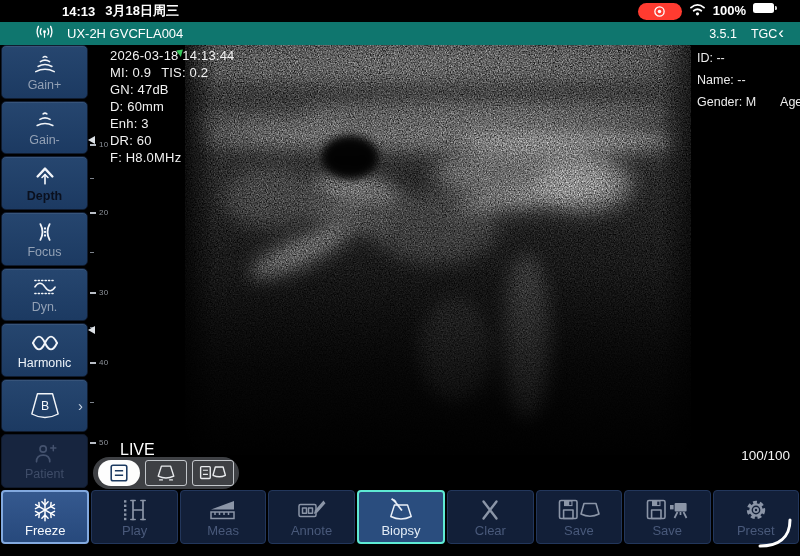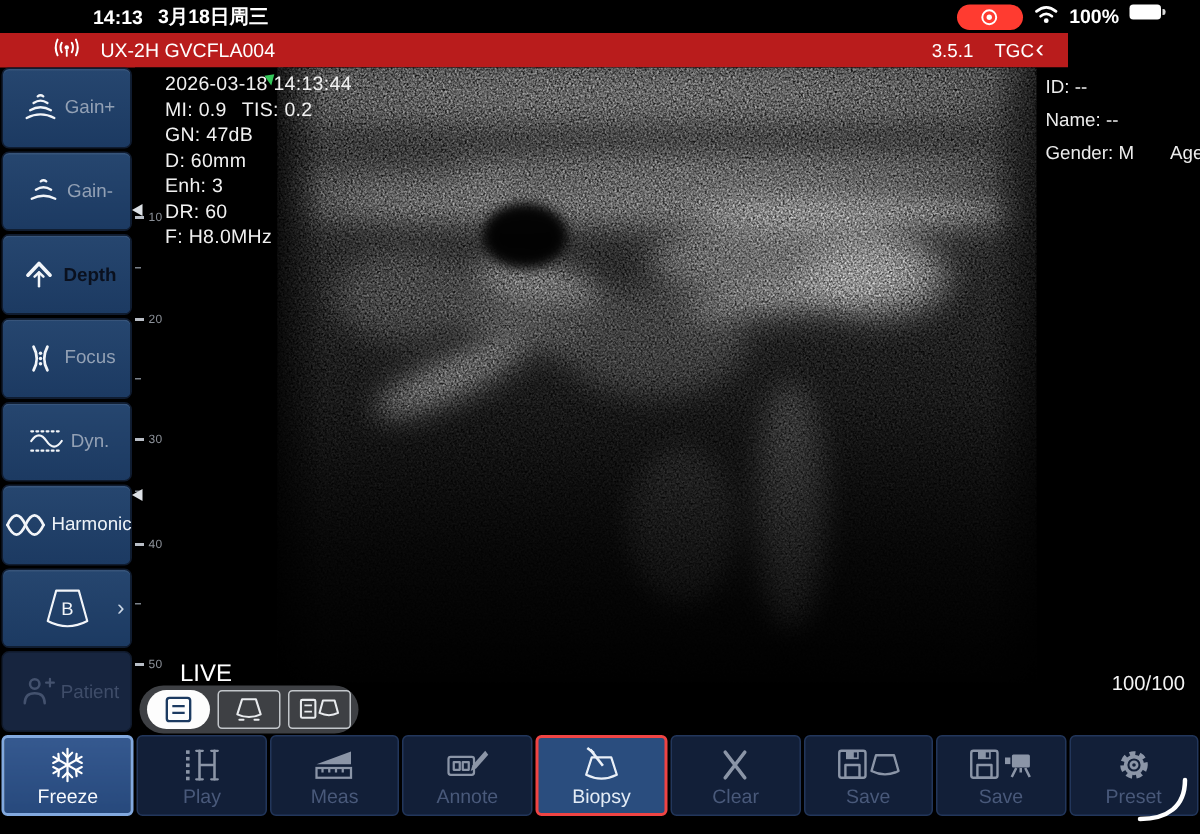--- a/index.html
+++ b/index.html
@@ -13,31 +13,31 @@
   .sb-left{display:flex;gap:10px;align-items:center;margin-left:32px;}
   .sb-right{display:flex;gap:7px;align-items:flex-start;}
   .rec-pill{width:44px;height:17px;border-radius:9px;background:#ff3b30;display:flex;
             align-items:center;justify-content:center;}
   .battery{position:relative;width:21px;height:10.5px;background:#fff;border-radius:2.5px;}
   .battery::after{content:"";position:absolute;right:-3px;top:3.2px;width:2px;height:4px;
                   background:#fff;border-radius:0 1.5px 1.5px 0;opacity:.85;}
   .sb-right .icn{display:flex;align-items:center;color:#fff;}
 
   
-  .header{position:absolute;left:0;top:22px;width:712px;height:23px;background:#b91c1c;
+  .header{position:absolute;left:0;top:22px;width:800px;height:23px;background:#0f766e;
           display:flex;align-items:center;box-sizing:border-box;padding:0 16px 0 34px;font-size:13px;}
   .hdr-left{display:flex;align-items:center;gap:12px;}
   .hdr-right{margin-left:auto;display:flex;align-items:center;gap:14px;font-size:12.5px;}
   .tgc-wrap{display:flex;align-items:center;gap:1px;}
   .tgc-chev{font-size:17px;font-weight:300;line-height:1;position:relative;top:-1px;}
 
   
   .sidebar{position:absolute;left:0;top:45px;width:90px;height:443px;display:flex;
            flex-direction:column;gap:2px;padding:0 2px 0 1px;box-sizing:border-box;}
-  .side-btn{flex:1;min-height:0;position:relative;border-radius:5px;display:flex;flex-direction:row;
+  .side-btn{flex:1;min-height:0;position:relative;border-radius:5px;display:flex;flex-direction:column;
             align-items:center;justify-content:center;gap:1px;
             background:linear-gradient(180deg,#26466f 0%,#1c3a62 100%);
             border:1px solid #101c30;box-shadow:inset 0 1px 0 rgba(255,255,255,.08);}
   .side-btn .s-icon{display:flex;align-items:center;justify-content:center;height:26px;color:#f2f5f9;}
   .side-btn .s-label{font-size:12.5px;line-height:13px;}
   .tone-gray .s-label{color:#93a1b5;}
   .tone-white .s-label{color:#eef3f9;}
   .tone-dark .s-label{color:#0a101e;font-weight:700;}
   .side-btn.disabled{background:#17253f;border-color:#101a2c;box-shadow:none;}
   .side-btn.disabled .s-icon{color:#44526e;}
@@ -84,21 +84,21 @@
   .bot-btn{flex:1;border-radius:4px;display:flex;flex-direction:column;align-items:center;
            justify-content:center;gap:1px;box-sizing:border-box;}
   .bot-btn .b-icon{display:flex;align-items:center;justify-content:center;height:26px;}
   .bot-btn .b-label{font-size:13px;line-height:14px;}
   .bot-btn.disabled{background:#121f38;border:1px solid #22365b;}
   .bot-btn.disabled .b-icon{color:#8b95a7;}
   .bot-btn.disabled .b-label{color:#49597a;}
   .bot-btn.active{background:linear-gradient(180deg,#35598f,#27497c);border:2px solid #82a9df;}
   .bot-btn.active .b-icon{color:#fff;}
   .bot-btn.active .b-label{color:#f6f9fd;}
-  .bot-btn.selected{background:#2a4d7e;border:2px solid #ef4444;}
+  .bot-btn.selected{background:#2a4d7e;border:2px solid #5eead4;}
   .bot-btn.selected .b-icon{color:#eaf0f8;}
   .bot-btn.selected .b-label{color:#e3ecf6;}
 
   .home-curve{position:absolute;left:752px;top:516px;}
 </style>
 </head>
 <body>
 
 <div class="screen">
 

